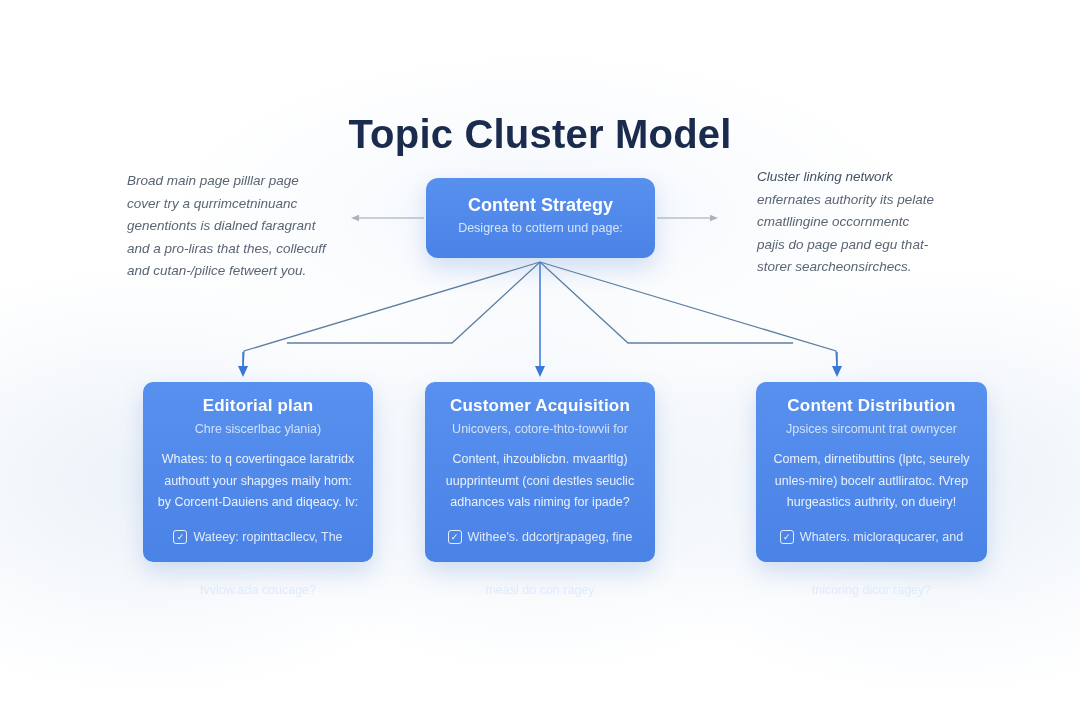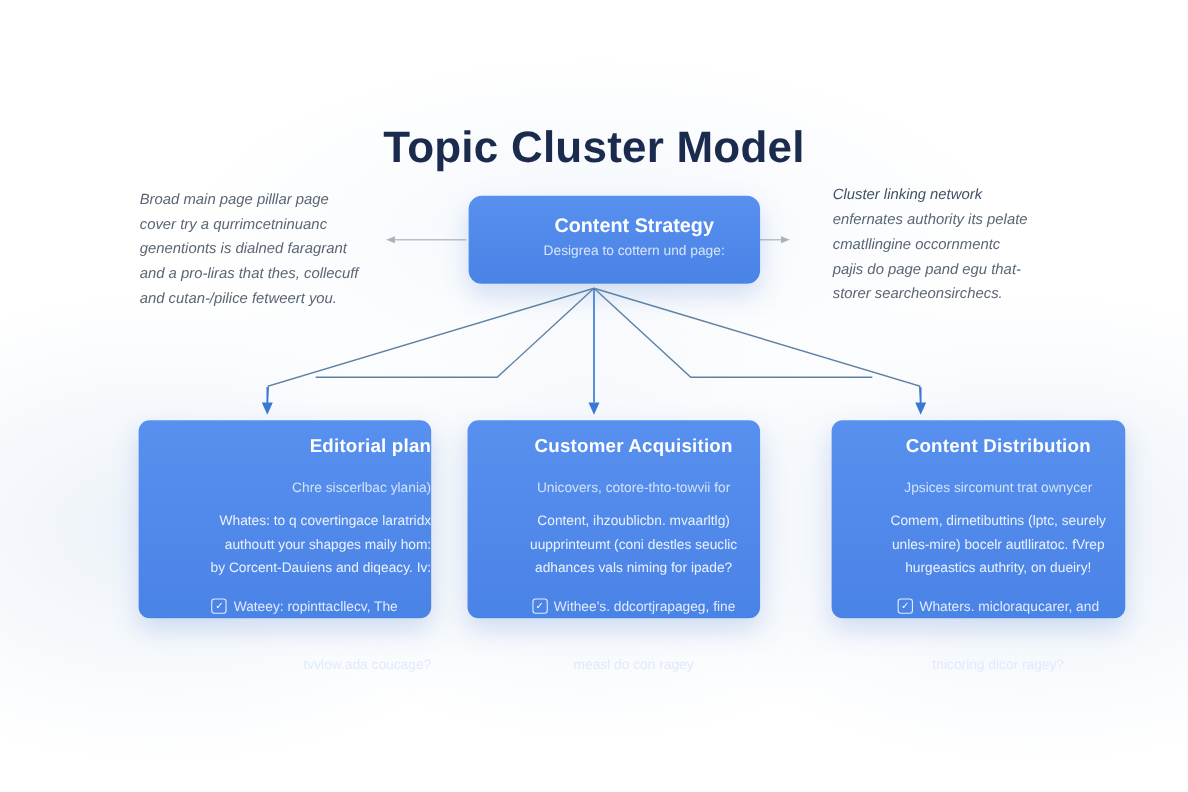--- a/index.html
+++ b/index.html
@@ -20,28 +20,27 @@
   .note{position:absolute;font-size:13.5px;line-height:22.6px;color:#5a6573;font-style:italic;}
   .note-left{left:127px;top:170px;width:245px;}
   .note-right{left:757px;top:166px;width:225px;}
   .note-line{display:block;}
   .note-line.dark{color:#425063;}
   .note-line.accent{color:#2a7ae2;font-weight:700;}
   .node{
     position:absolute;border-radius:12px;color:#fff;text-align:center;
     background:linear-gradient(180deg,#5790ee 0%,#4a83e6 100%);
     box-shadow:0 10px 22px rgba(96,138,212,0.25);
-    padding-left:36px;
   }
   .node-center{left:426px;top:178px;width:229px;height:80px;}
   .node-center .node-title{margin-top:17px;font-size:18px;font-weight:700;}
   .node-center .node-sub{margin-top:5px;font-size:12.5px;color:#d6e4fb;}
   .node-child{top:382px;width:230px;height:180px;border-radius:10px;}
   .node-child .node-title{margin-top:14px;font-size:17px;font-weight:700;letter-spacing:.2px;}
-  .node-child .node-sub{margin-top:20px;font-size:12.5px;color:#d2e1fa;}
+  .node-child .node-sub{margin-top:6px;font-size:12.5px;color:#d2e1fa;}
   .node-body{margin-top:13px;font-size:12.5px;line-height:21.5px;color:#eaf1fe;}
   .check-row{
     margin-top:13px;font-size:12.5px;line-height:21.5px;color:#dfeafc;
     display:flex;justify-content:center;align-items:center;gap:6px;
   }
   .check-line2{font-size:12.5px;line-height:21.5px;color:#dfeafc;margin-top:32px;}
   .check-box{
     display:inline-flex;width:12px;height:12px;border:1.4px solid rgba(255,255,255,.85);
     border-radius:3px;align-items:center;justify-content:center;
     font-size:9px;color:#fff;flex:0 0 auto;
@@ -89,21 +88,21 @@
     <polygon points="238,366 248,366 243,377" fill="#3a78d8"></polygon>
     <polygon points="535,366 545,366 540,377" fill="#3a78d8"></polygon>
     <polygon points="832,366 842,366 837,377" fill="#3a78d8"></polygon>
   </svg>
 
   <div class="node node-center">
     <div class="node-title">Content Strategy</div>
     <div class="node-sub">Desigrea to cottern und page:</div>
   </div>
 
-  <div class="node node-child" style="left:126px;text-align:right;">
+  <div class="node node-child" style="left:143px;">
     <div class="node-title">Editorial plan</div>
     <div class="node-sub">Chre siscerlbac ylania)</div>
     <div class="node-body">
       <div>Whates: to q covertingace laratridx</div>
       <div>authoutt your shapges maily hom:</div>
       <div>by Corcent-Dauiens and diqeacy. Iv:</div>
     </div>
     <div class="check-row">
       <span class="check-box">
           <span>✓</span>

